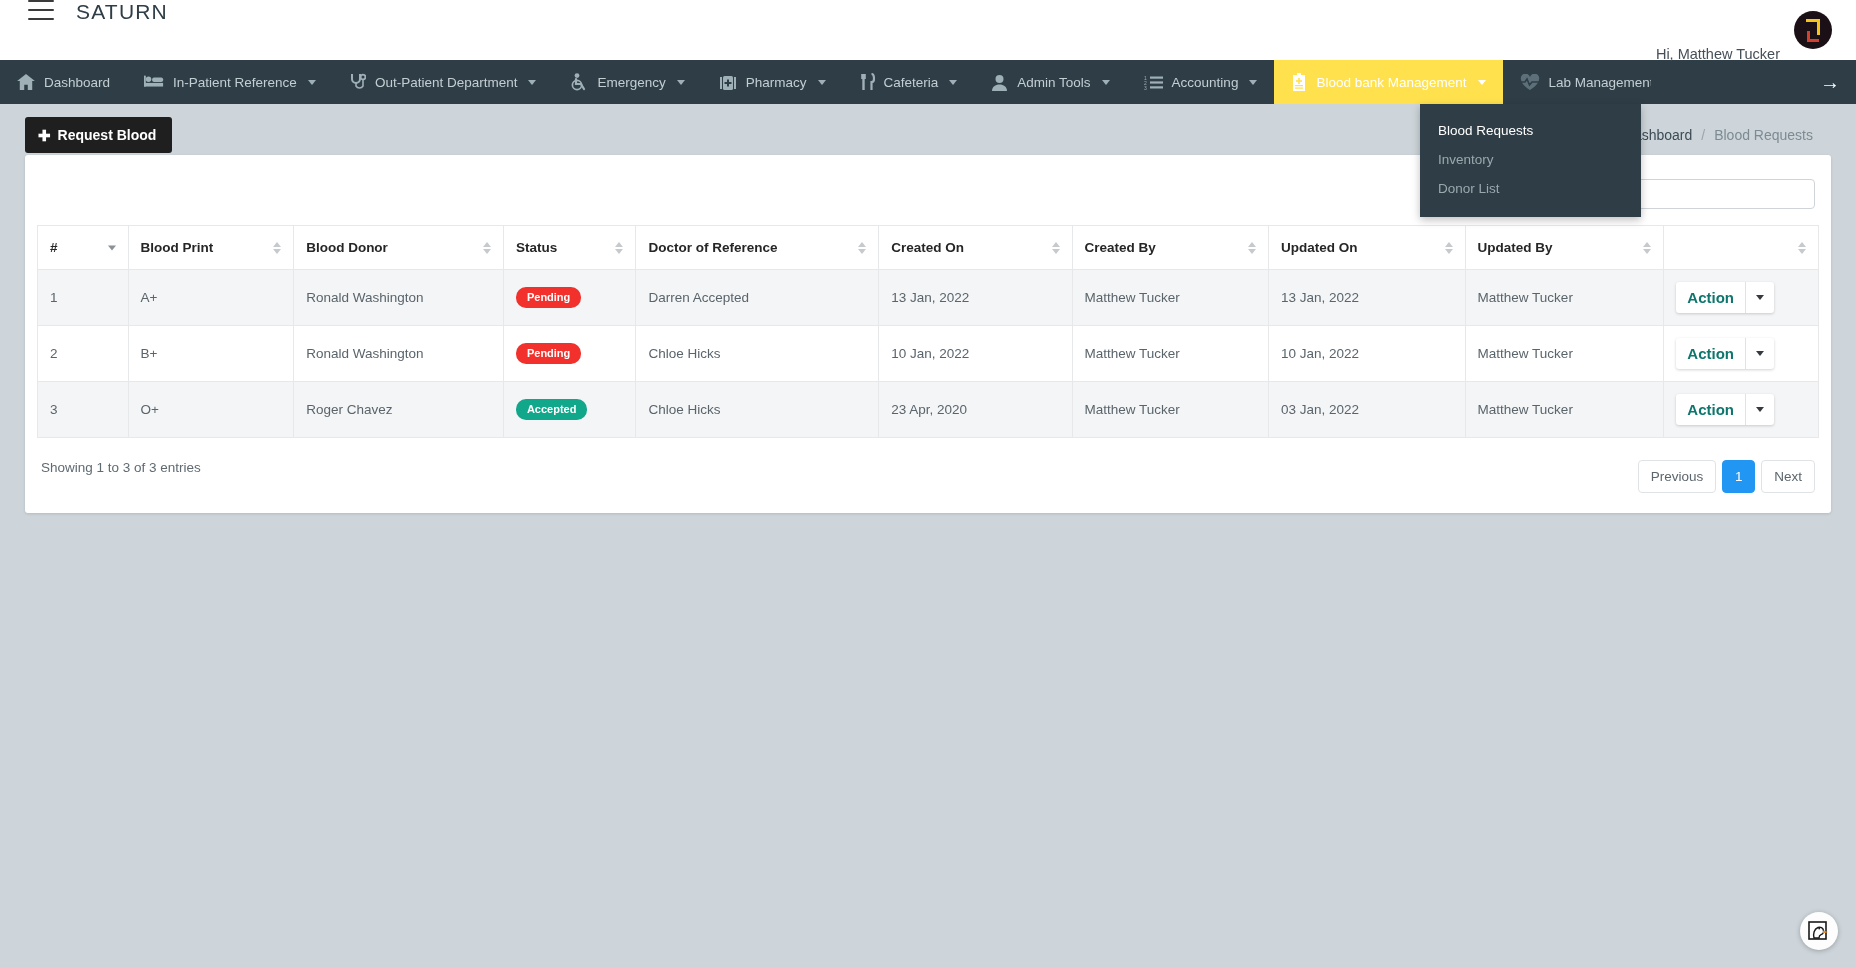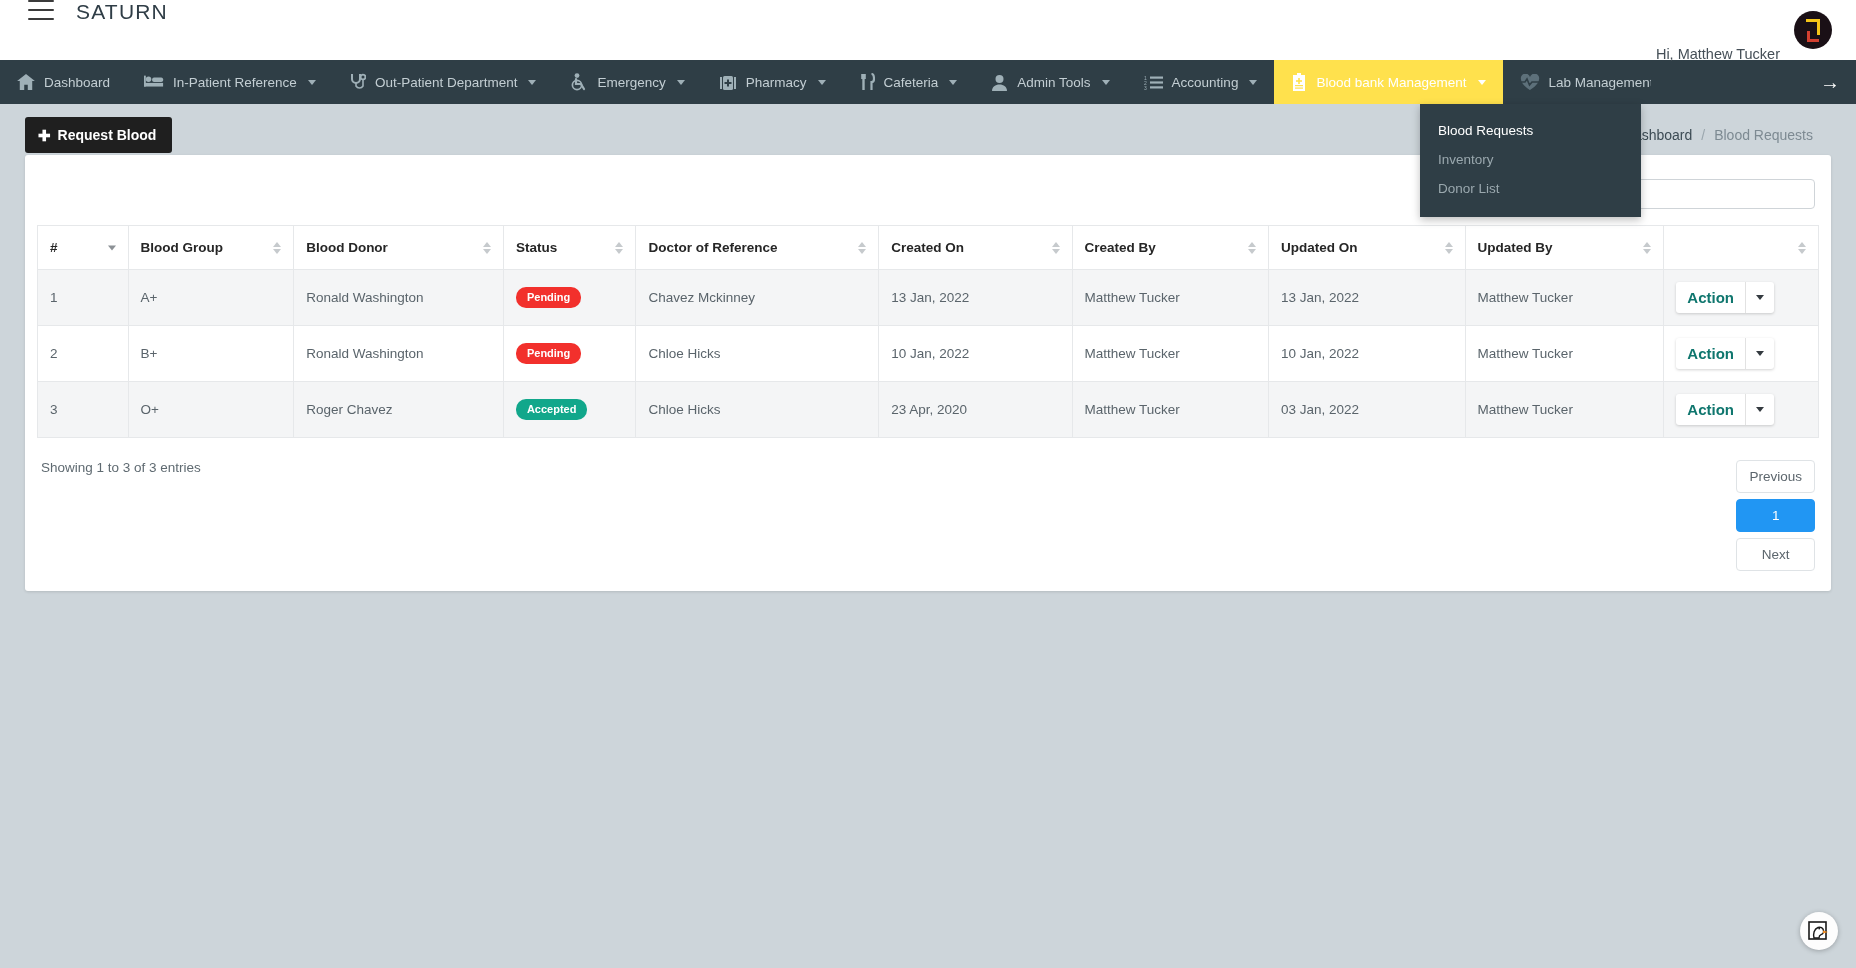--- a/index.html
+++ b/index.html
@@ -148,21 +148,21 @@
   }
   .action-btn .cr { padding: 0 10px; display: flex; align-items: center; }
   .action-btn .cr i {
     width: 0; height: 0; border-left: 4.5px solid transparent; border-right: 4.5px solid transparent;
     border-top: 5px solid #343a40; display: block;
   }
 
   
   .card-foot { display: flex; align-items: flex-start; margin-top: 22px; padding: 0 4px; }
   .entries-info { font-size: 13.5px; color: #5f6a71; }
-  .pagination { margin-left: auto; display: flex; gap: 6px; flex-direction: column; }
+  .pagination { margin-left: auto; display: flex; gap: 6px; }
   .pagination .pg {
     min-width: 40px; height: 33px; border: 1px solid #dfe3e6; border-radius: 4px;
     background: #ffffff; display: flex; align-items: center; justify-content: center;
     font-size: 13.5px; color: #5c666d; padding: 0 12px; cursor: pointer;
   }
   .pagination .pg.current { background: #2196f3; border-color: #2196f3; color: #ffffff; min-width: 33px; padding: 0; }
 
   
   .fab {
     position: absolute; right: 18px; bottom: 18px; width: 38px; height: 38px;
@@ -363,21 +363,21 @@
       </colgroup>
       <thead>
         <tr>
           <th>
             <span>#</span>
             <span class="sort single">
                 <i class="dn"></i>
               </span>
           </th>
           <th>
-            <span>Blood Group</span>
+            <span>Blood Print</span>
             <span class="sort">
                 <i class="up"></i>
                 <i class="dn"></i>
               </span>
           </th>
           <th>
             <span>Blood Donor</span>
             <span class="sort">
                 <i class="up"></i>
                 <i class="dn"></i>
@@ -435,21 +435,21 @@
         </tr>
       </thead>
       <tbody>
         <tr>
           <td>1</td>
           <td>A+</td>
           <td>Ronald Washington</td>
           <td>
             <span class="badge pending">Pending</span>
           </td>
-          <td>Chavez Mckinney</td>
+          <td>Darren Accepted</td>
           <td>13 Jan, 2022</td>
           <td>Matthew Tucker</td>
           <td>13 Jan, 2022</td>
           <td>Matthew Tucker</td>
           <td>
             <span class="action-btn">
               <span class="lbl">Action</span>
               <span class="cr">
                   <i></i>
                 </span>

